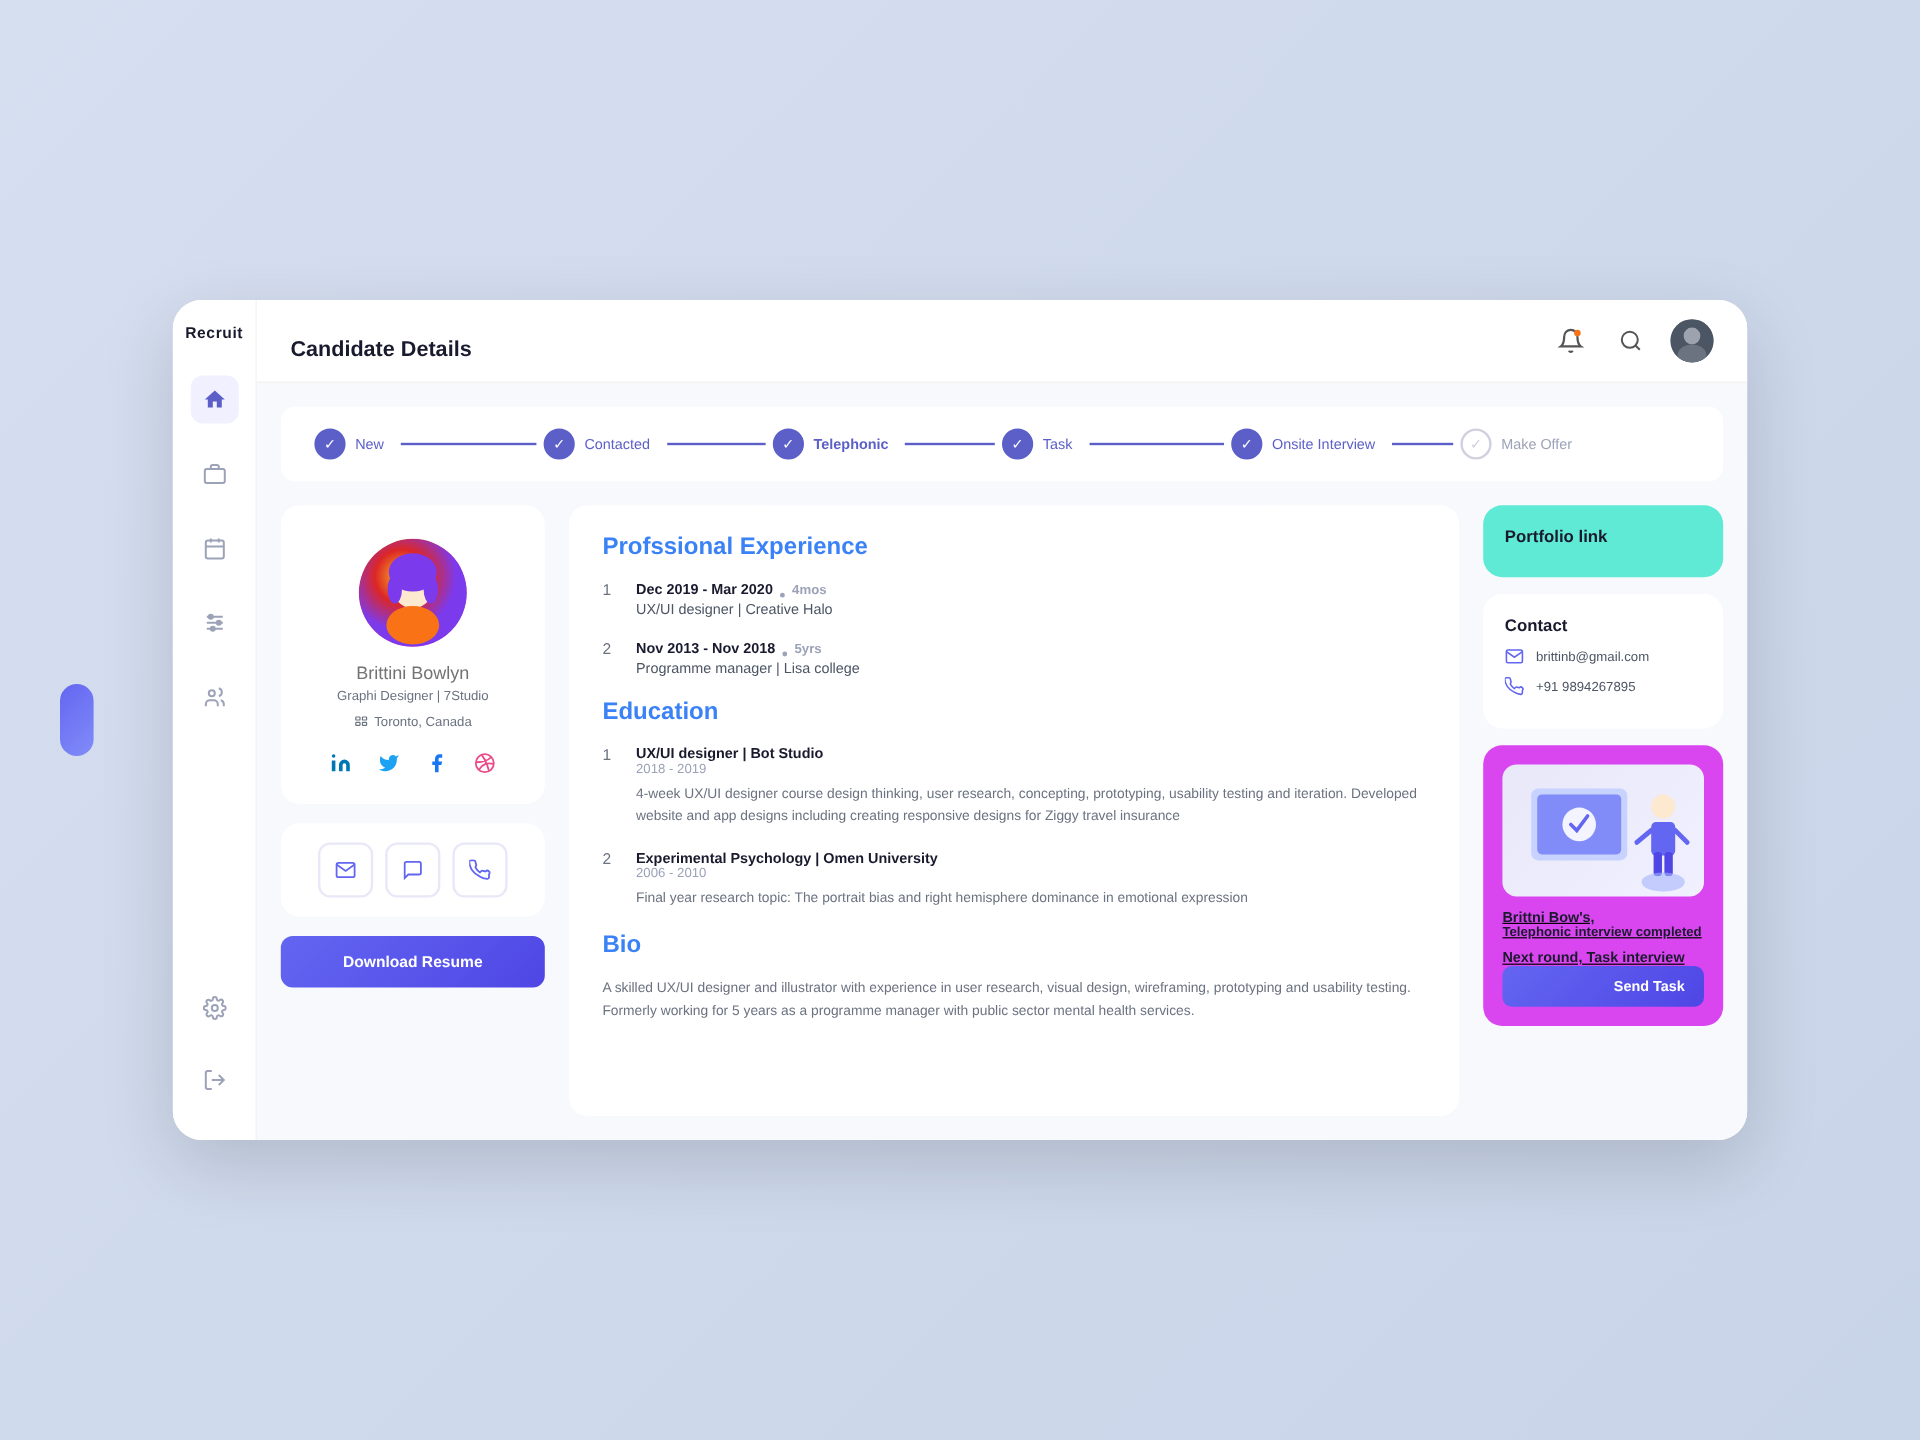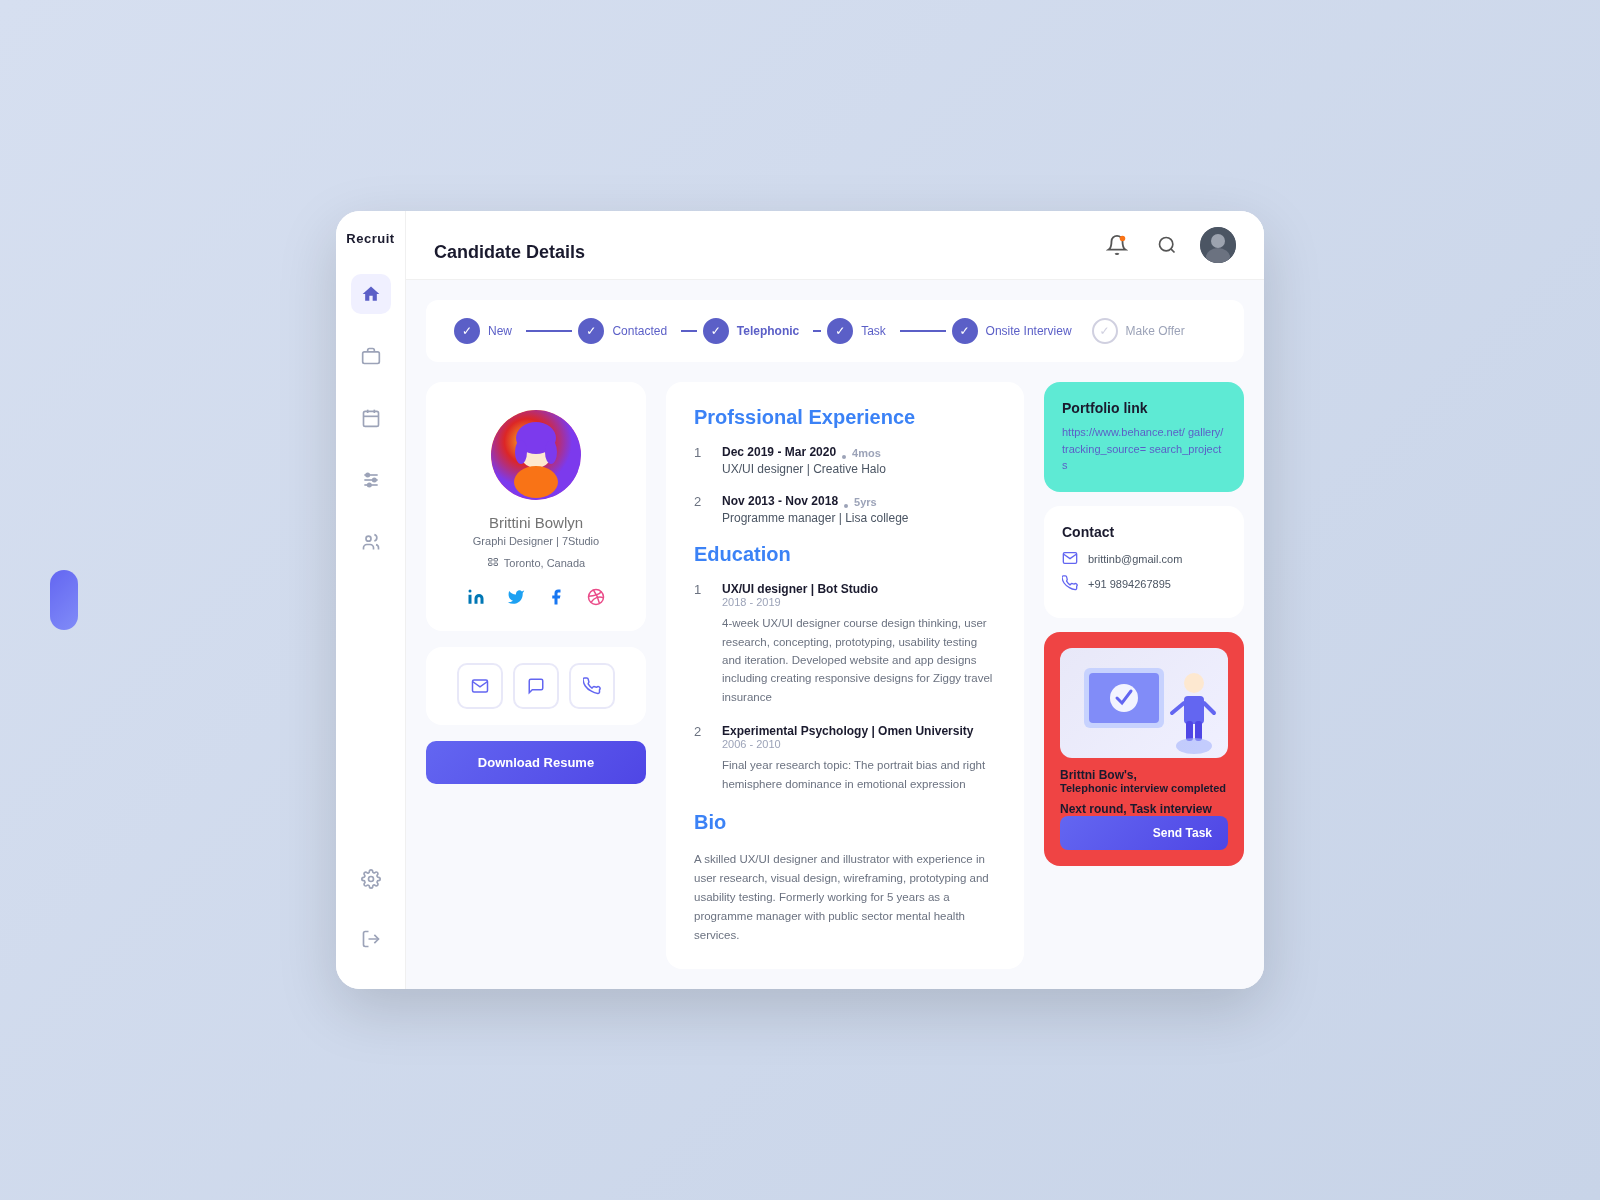--- a/index.html
+++ b/index.html
@@ -7,21 +7,21 @@
       font-family: 'Segoe UI', Arial, sans-serif;
       background: linear-gradient(135deg, #d6dff0 0%, #c8d4e8 100%);
       min-height: 100vh;
       display: flex;
       align-items: center;
       justify-content: center;
       padding: 40px;
     }
 
     .app-container {
-      width: 928px;
+      width: 1312px;
       min-height: 700px;
       background: #ffffff;
       border-radius: 24px;
       display: flex;
       box-shadow: 0 20px 60px rgba(0,0,0,0.15);
       overflow: hidden;
       position: relative;
     }
 
     
@@ -437,23 +437,24 @@
     }
 
     .contact-icon {
       width: 18px;
       height: 18px;
       flex-shrink: 0;
       color: #6366f1;
     }
 
     .interview-card {
-      background: #ef4444;
+      background: #d946ef;
       border-radius: 16px;
       padding: 16px;
+      text-decoration: underline;
     }
 
     .interview-illustration {
       background: linear-gradient(135deg, #e8e8f8, #f0f0ff);
       border-radius: 12px;
       height: 110px;
       margin-bottom: 10px;
       display: flex;
       align-items: center;
       justify-content: center;
@@ -778,21 +779,20 @@
 
         <div class="section-title" style="margin-top:16px;">Bio</div>
         <div class="bio-text">A skilled UX/UI designer and illustrator with experience in user research, visual design, wireframing, prototyping and usability testing. Formerly working for 5 years as a programme manager with public sector mental health services.</div>
 
       </div>
 
       <div class="right-panel">
 
         <div class="portfolio-card">
           <div class="portfolio-title">Portfolio link</div>
-          <div class="portfolio-link">https://www.behance.net/ gallery/ tracking_source= search_projects</div>
         </div>
 
         <div class="contact-card">
           <div class="contact-title">Contact</div>
           <div class="contact-item">
             <div class="contact-icon">
               <svg width="16" height="16" viewBox="0 0 24 24" fill="none" stroke="#6366f1" stroke-width="2">
                 <path d="M4 4h16c1.1 0 2 .9 2 2v12c0 1.1-.9 2-2 2H4c-1.1 0-2-.9-2-2V6c0-1.1.9-2 2-2z"></path>
                 <polyline points="22,6 12,13 2,6"></polyline>
               </svg>

